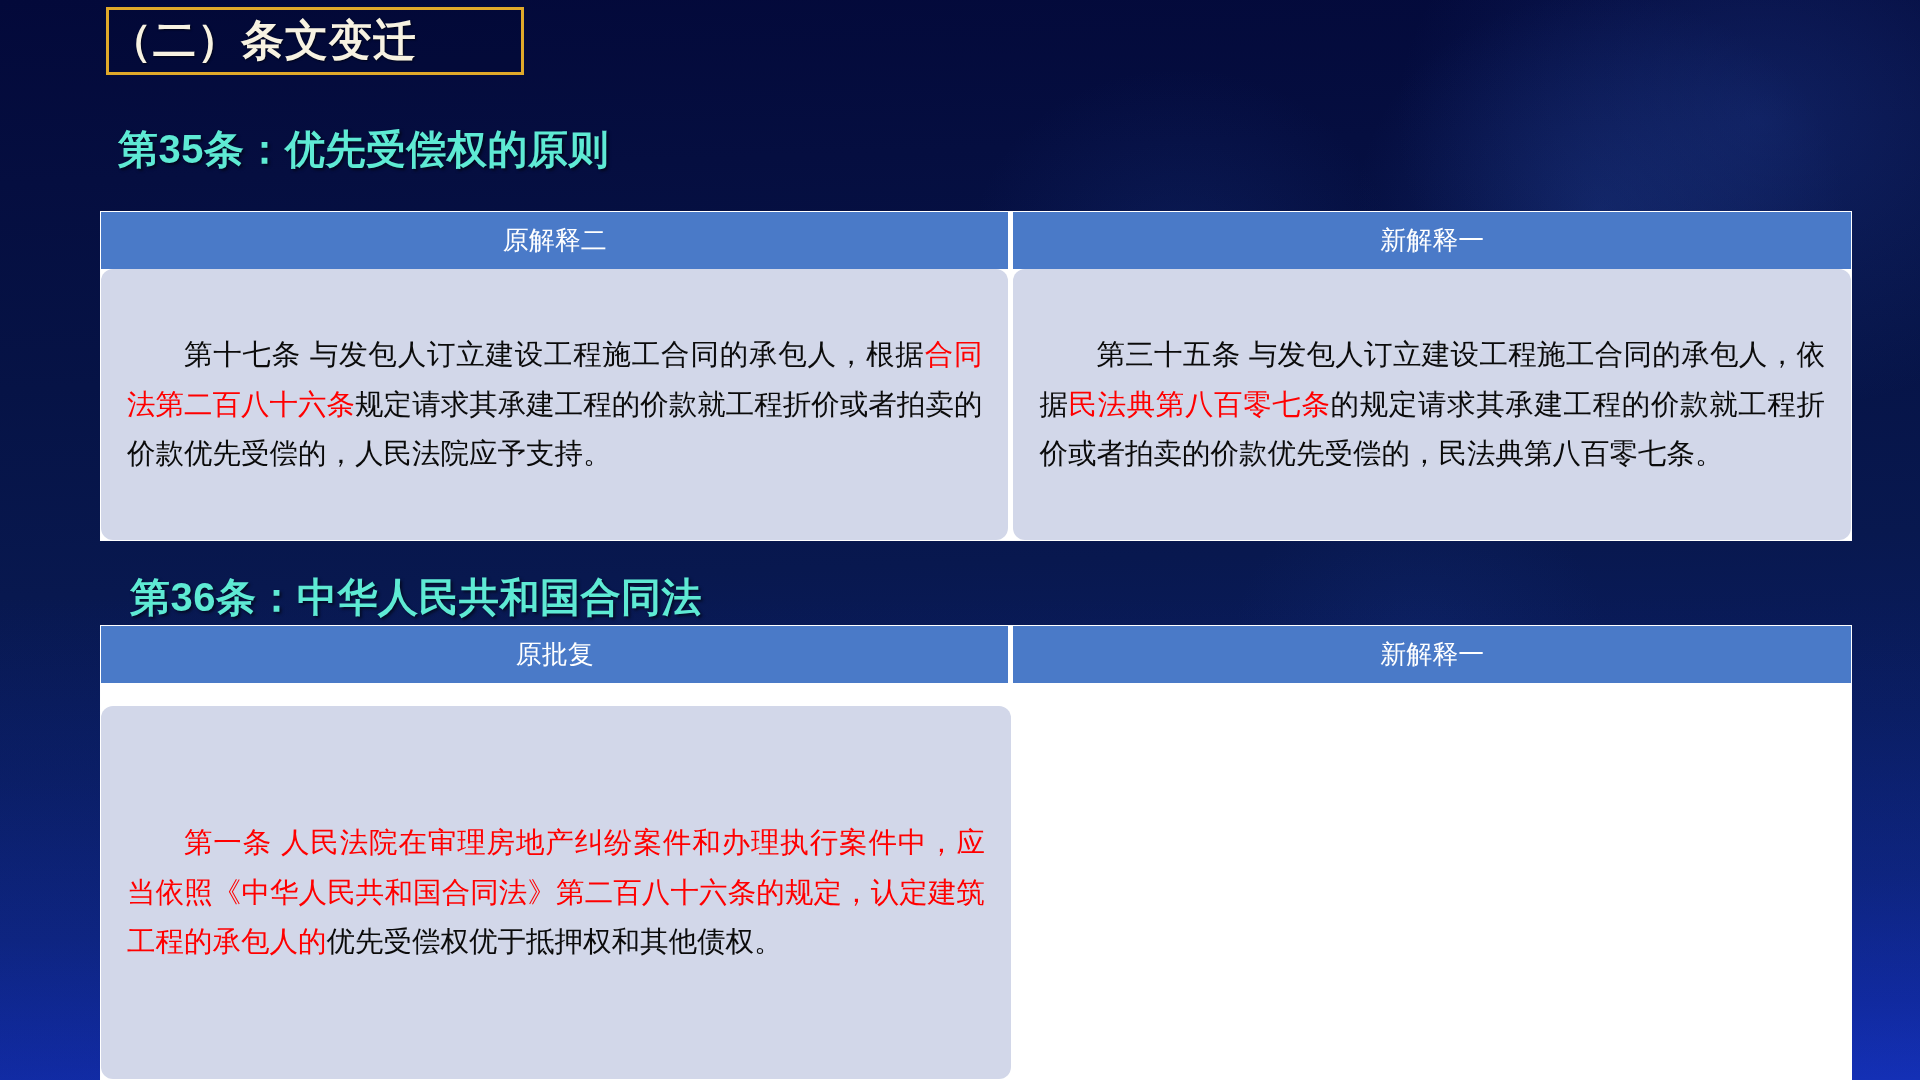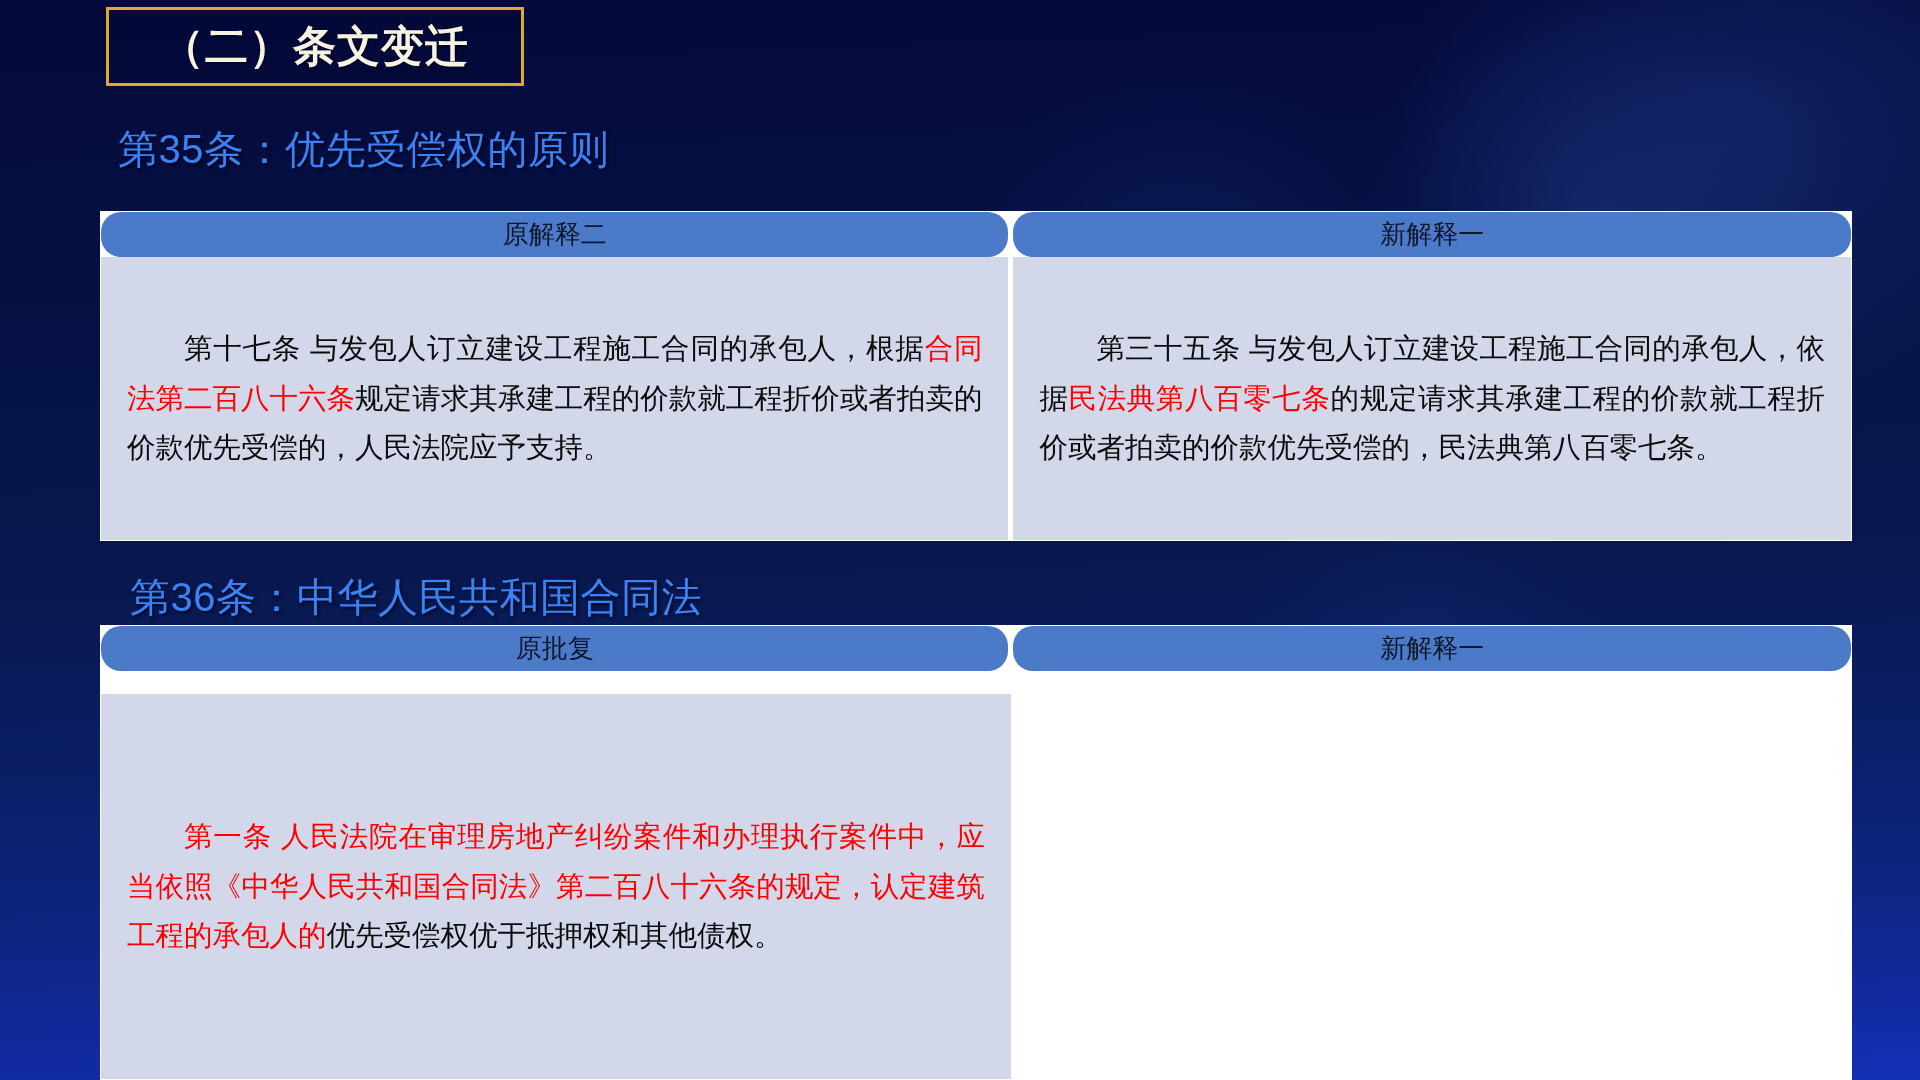--- a/index.html
+++ b/index.html
@@ -38,42 +38,41 @@
   #slide-bg.left-wash {
     background: linear-gradient(to bottom, rgba(0,0,0,0) 55%, rgba(20,48,190,0.18) 100%);
   }
 
   
   #title-box {
     position: absolute;
     left: 106px;
     top: 7px;
     width: 418px;
-    height: 79px;
+    height: 68px;
     border: 3px solid #e0a92a;
     display: flex;
     align-items: center;
-    justify-content: center;
     background: rgba(4, 10, 52, 0.35);
   }
   #title-box .title-text {
     color: #f7f2e2;
     font-size: 43px;
     font-weight: 700;
     letter-spacing: 1px;
     text-shadow: 1px 1px 2px rgba(0,0,0,0.6);
     white-space: nowrap;
   }
 
   
   .section-heading {
     position: absolute;
-    color: #3b82f6;
+    color: #5eead4;
     font-size: 40px;
-    font-weight: 400;
+    font-weight: 700;
     letter-spacing: 0.5px;
     text-shadow: 2px 2px 3px rgba(0,0,0,0.55);
     white-space: nowrap;
   }
   #heading-35 { left: 118px; top: 122px; }
   #heading-36 { left: 130px; top: 570px; }
 
   
   .cmp-table {
     position: absolute;
@@ -95,37 +94,37 @@
   .cmp-row.body-row   { flex: 1 1 auto; }
 
   .cmp-cell {
     position: relative;
   }
   .cmp-cell.col-left  { width: 910px; }
   .cmp-cell.col-right { width: 840px; }
 
   .header-row .cmp-cell {
     background: #4a7ac8;
-    height: 45px;
+    height: 57px;
     display: flex;
     align-items: center;
     justify-content: center;
-    color: #0f172a;
+    color: #ffffff;
     font-size: 26px;
     font-weight: 400;
-    border-radius: 20px;
   }
   .header-row .cmp-cell.col-left { margin-right: 5px; }
 
   .body-row .cmp-cell {
     background: #d2d7e9;
     padding: 20px 26px;
     display: flex;
     flex-direction: column;
     justify-content: center;
+    border-radius: 12px;
   }
   .body-row .cmp-cell.col-left { margin-right: 5px; }
 
   .cell-para {
     color: #0b0b0b;
     font-size: 28.5px;
     line-height: 1.74;
     text-align: justify;
     text-justify: inter-ideograph;
     text-indent: 2em;

